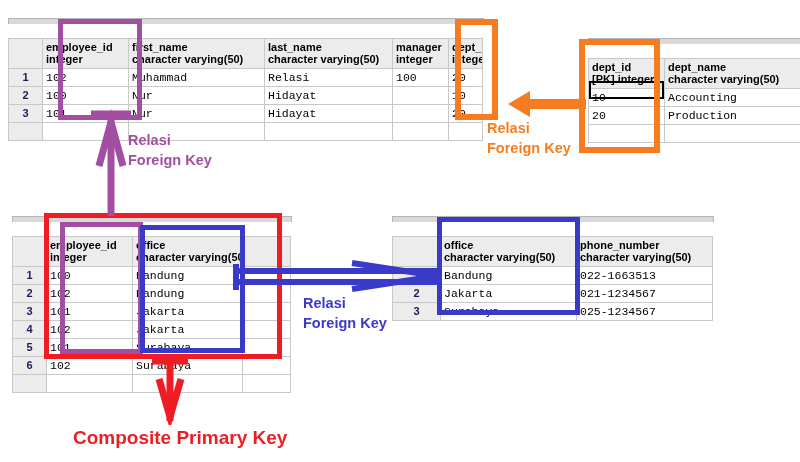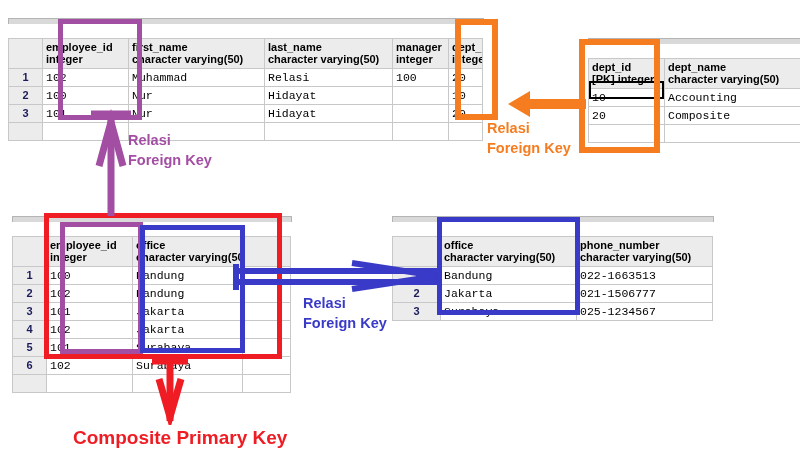--- a/index.html
+++ b/index.html
@@ -212,21 +212,21 @@
       </th>
     </tr>
   </thead>
   <tbody>
     <tr>
       <td class="txt">10</td>
       <td class="txt">Accounting</td>
     </tr>
     <tr>
       <td class="txt">20</td>
-      <td class="txt">Composite</td>
+      <td class="txt">Production</td>
     </tr>
     <tr class="blank">
       <td></td>
       <td></td>
     </tr>
   </tbody>
 </table>
 
 <div class="annbox ann-black" style="left:589px; top:81px; width:75px; height:18px;"></div>
 
@@ -322,21 +322,21 @@
   </thead>
   <tbody>
     <tr>
       <td class="rownum">1</td>
       <td class="txt">Bandung</td>
       <td class="txt">022-1663513</td>
     </tr>
     <tr>
       <td class="rownum">2</td>
       <td class="txt">Jakarta</td>
-      <td class="txt">021-1506777</td>
+      <td class="txt">021-1234567</td>
     </tr>
     <tr>
       <td class="rownum">3</td>
       <td class="txt">Surabaya</td>
       <td class="txt">025-1234567</td>
     </tr>
   </tbody>
 </table>
 
 <div class="annbox ann-purple" style="left:58px; top:19px; width:84px; height:101px;"></div>

